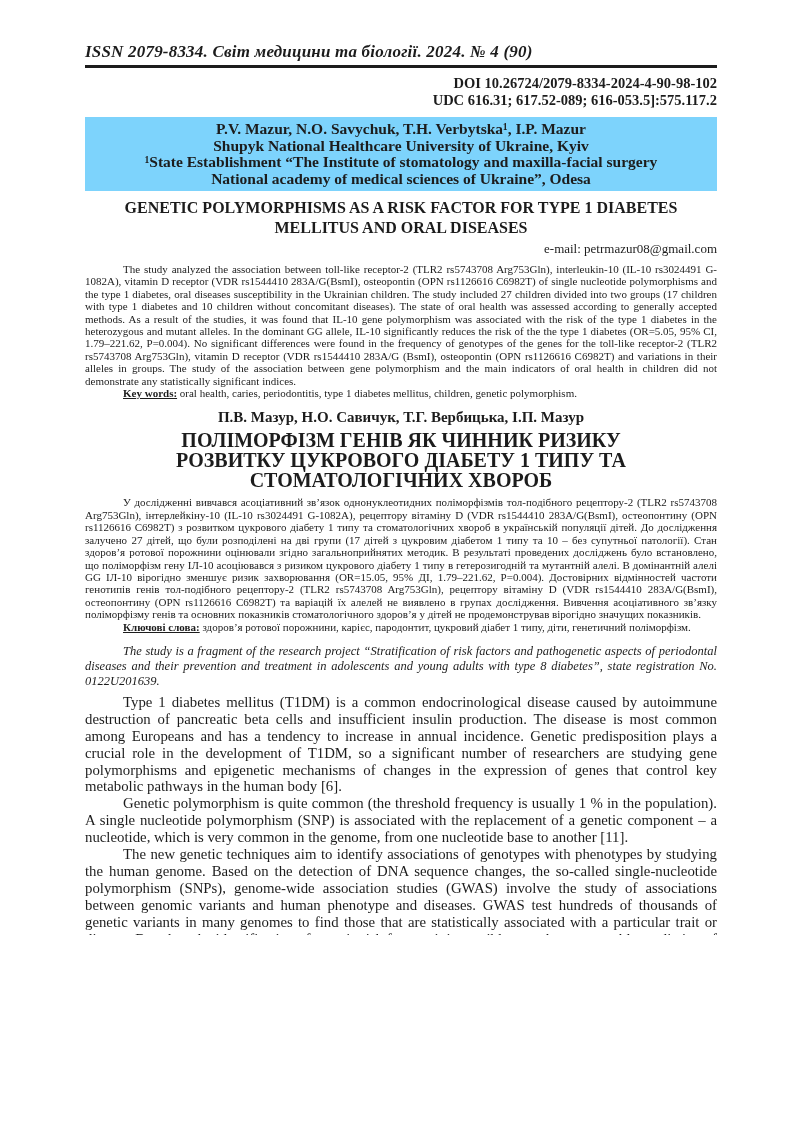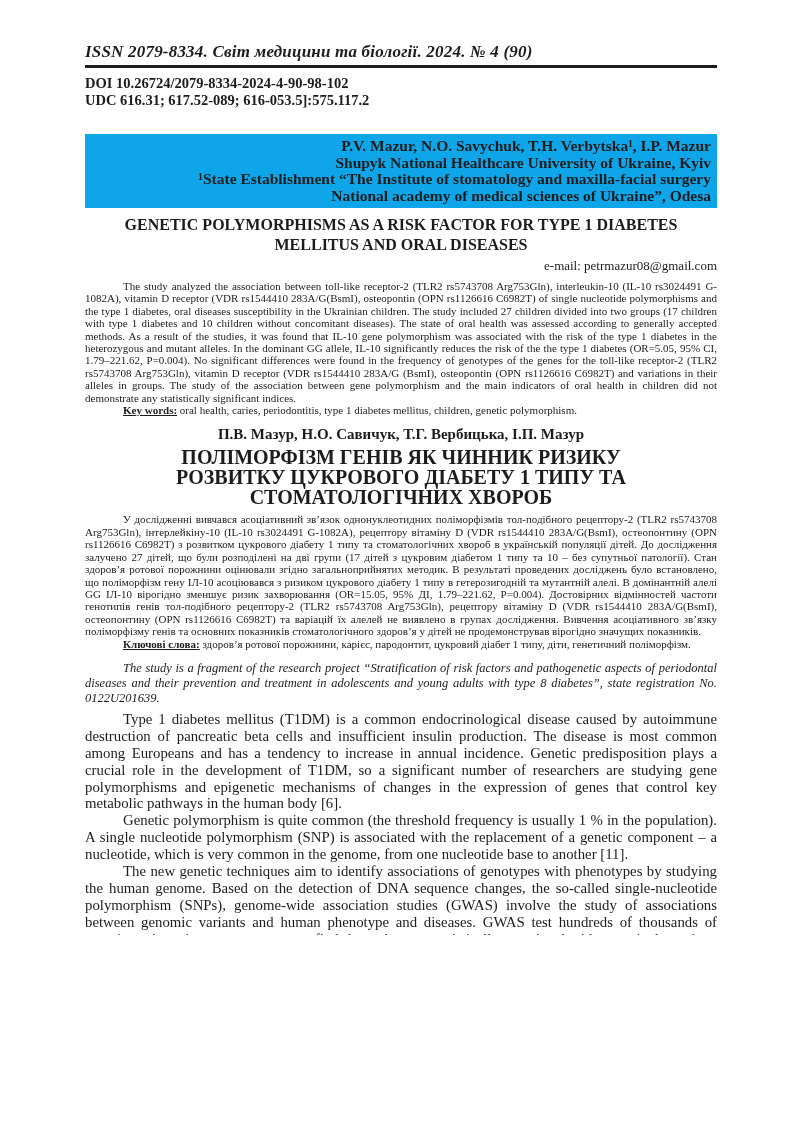--- a/index.html
+++ b/index.html
@@ -4,23 +4,23 @@
 <style>
   html,body{margin:0;padding:0;background:#ffffff;}
   .page{
     width:800px;height:935px;box-sizing:border-box;
     padding:42px 83px 40px 85px;
     font-family:"Liberation Serif", serif;color:#1c1c1c;
     display:flex;flex-direction:column;overflow:hidden;position:relative;background:#fff;
   }
   .issn{font-size:17px;font-weight:bold;font-style:italic;letter-spacing:.2px;padding-bottom:3px;}
   .rule-double{height:2px;border-top:2.5px solid #1c1c1c;border-bottom:1px solid #1c1c1c;}
-  .meta{margin-top:7px;font-weight:bold;font-size:14.5px;line-height:17px;}
+  .meta{margin-top:7px;font-weight:bold;font-size:14.5px;line-height:17px;text-align:right;}
   .authors-block{
-    margin-top:25px;background:#0ea5e9;text-align:right;
+    margin-top:8px;background:#7dd3fc;text-align:center;
     font-weight:bold;font-size:15.5px;line-height:16.5px;padding:4px 6px;
   }
   .title-en{margin-top:7px;text-align:center;font-weight:bold;font-size:16px;line-height:20px;padding:0 20px;}
   .email{text-align:right;font-size:13px;margin-top:3px;}
   .zigzag{
     height:6px;margin:3px 0;
     background:
       repeating-linear-gradient(45deg, transparent 0 2px, #dcdcdc 2px 3px, transparent 3px 6px),
       repeating-linear-gradient(-45deg, transparent 0 2px, #dcdcdc 2px 3px, transparent 3px 6px);
   }

